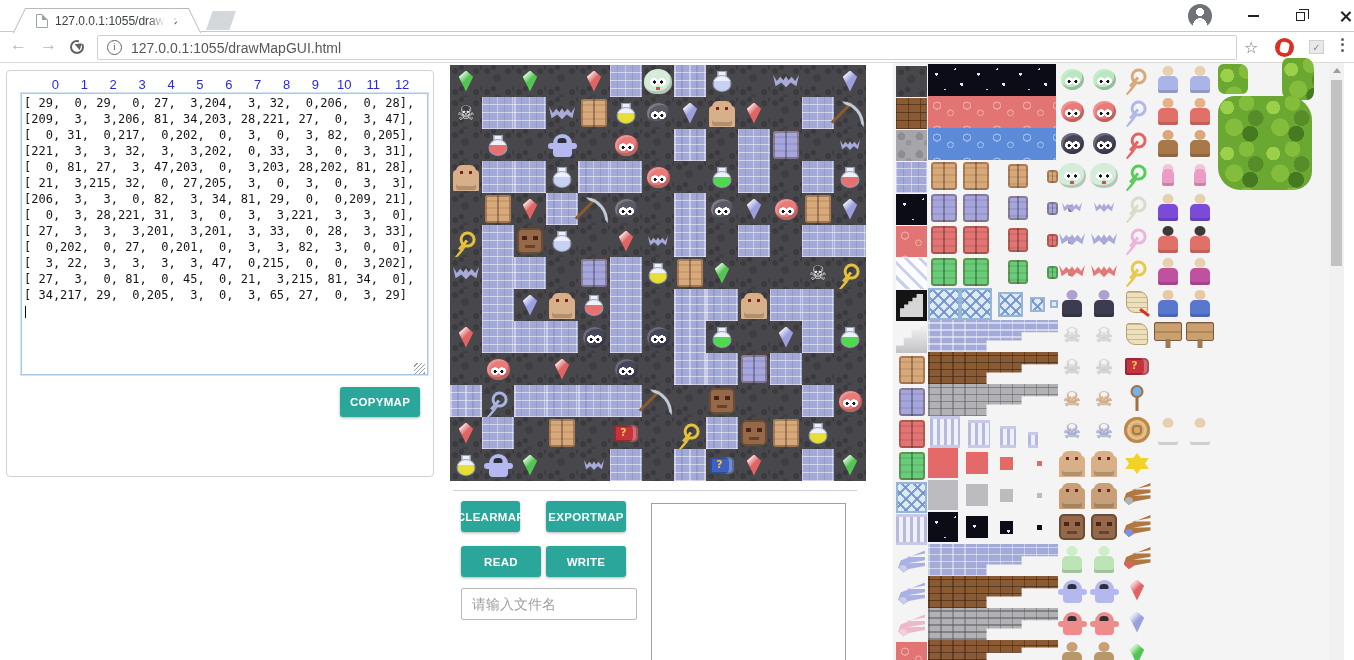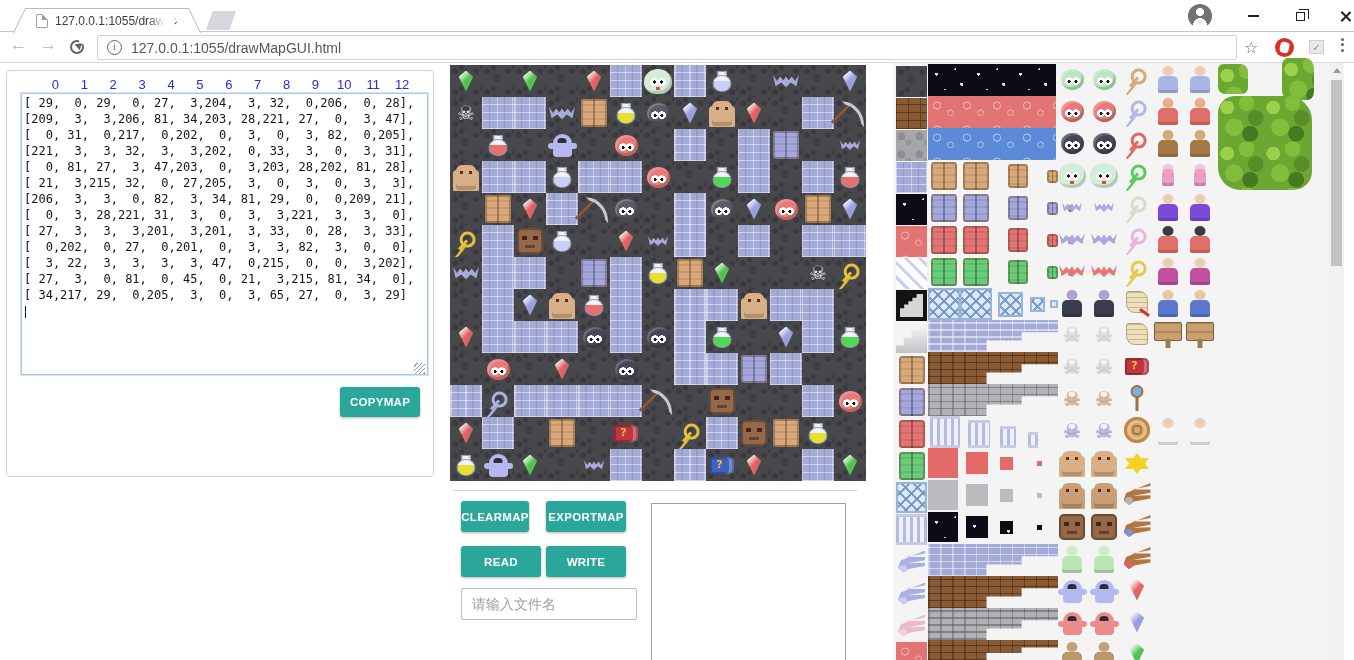--- a/index.html
+++ b/index.html
@@ -46,21 +46,21 @@
   #matrix-ta{position:absolute;left:14px;top:22px;width:407px;height:282px;resize:none;border:1px solid #a9c7e8;box-shadow:0 0 0 1px #d4e4f5;outline:none;background:#fff;font:12px/16px "DejaVu Sans Mono",monospace;color:#141414;padding:1px 2px;white-space:pre;overflow:hidden}
   .grip{position:absolute;left:407px;top:292px;width:11px;height:11px;background:repeating-linear-gradient(135deg,transparent 0 2px,#9a9a9a 2px 3px)}
   .caret{position:absolute;left:18px;top:235px;width:1px;height:12px;background:#111}
   #error-msg{position:absolute;left:2px;top:321px;width:352px;font-size:16px;font-weight:bold;color:#d61c1c;line-height:1.3}
   .btn{background:#2aa79a;color:#fff;border:none;border-radius:3px;font-family:"Liberation Sans",sans-serif;font-size:11.5px;font-weight:bold;letter-spacing:.3px;box-shadow:0 1px 3px rgba(0,0,0,.3);display:flex;align-items:center;justify-content:center;cursor:pointer}
   #copymap-btn{position:absolute;left:333px;top:316px;width:80px;height:30px}
   
   #map-canvas{position:absolute;left:450px;top:65px;width:416px;height:416px;background:#48484c}
   .tile{position:absolute;width:32px;height:32px;display:flex;align-items:center;justify-content:center}
   #mid-divider{position:absolute;left:453px;top:490px;width:404px;border-top:1px solid #d2d2d2}
-  #clearmap-btn{position:absolute;left:461px;top:501px;width:68px;height:31px}
+  #clearmap-btn{position:absolute;left:461px;top:501px;width:59px;height:31px}
   #exportmap-btn{position:absolute;left:546px;top:501px;width:80px;height:31px}
   #read-btn{position:absolute;left:461px;top:546px;width:80px;height:31px}
   #write-btn{position:absolute;left:546px;top:546px;width:80px;height:31px}
   #file-input{position:absolute;left:461px;top:588px;width:176px;height:32px;border:1px solid #bbb;border-radius:2px;font-size:14px;padding:0 10px;color:#333;font-family:"Liberation Sans",sans-serif;outline:none}
   #file-input::placeholder{color:#9e9e9e}
   #log-box{position:absolute;left:651px;top:503px;width:195px;height:170px;background:#fff;border:1px solid #a0a0a0}
   
   #palette-bg{position:absolute;left:893px;top:63px;width:437px;height:597px;background:#f4f4f5}
   .pcell{position:absolute;display:flex;align-items:center;justify-content:center}
   

